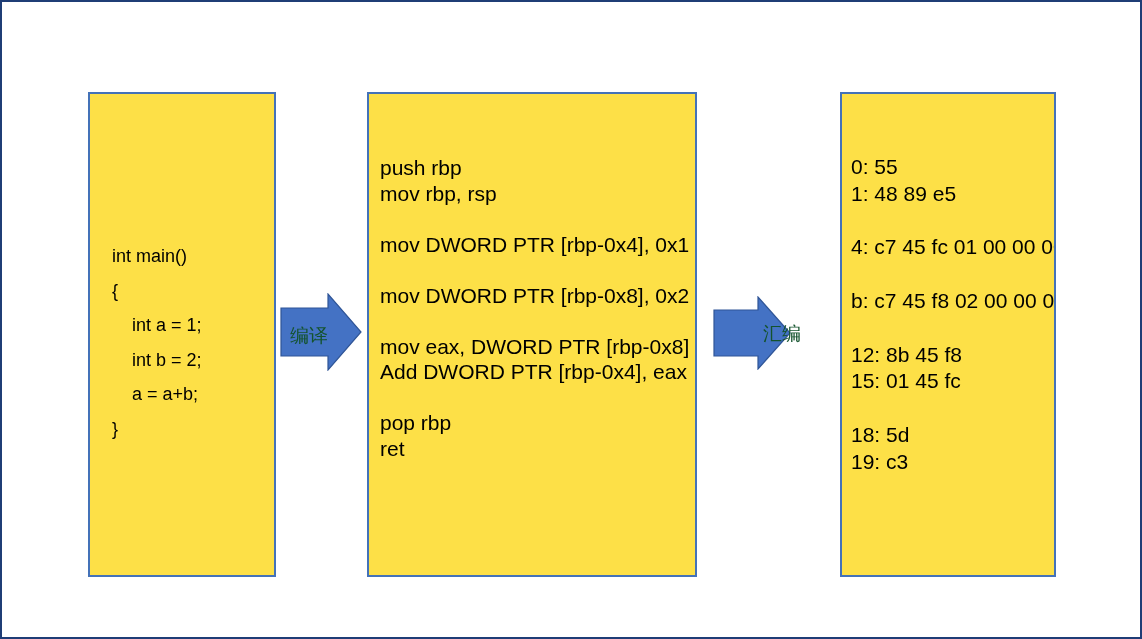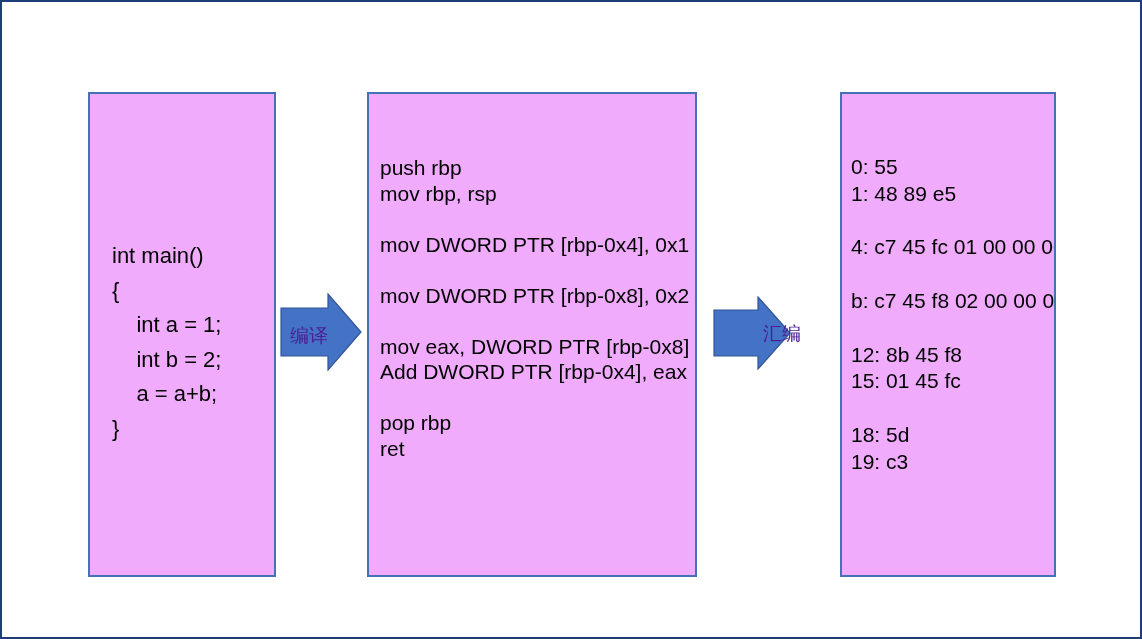--- a/index.html
+++ b/index.html
@@ -20,41 +20,41 @@
     height: 639px;
     background: #ffffff;
     box-sizing: border-box;
     border: 2px solid #1F3D76;
   }
 
   
   .code-box {
     position: absolute;
     box-sizing: border-box;
-    background: #f0abfc;
+    background: #fde047;
     border: 2px solid #4472B8;
     overflow: hidden;
   }
   .code-box.box-src   { left: 86px;  top: 90px; width: 188px; height: 485px; }
   .code-box.box-asm   { left: 365px; top: 90px; width: 330px; height: 485px; }
   .code-box.box-bytes { left: 838px; top: 90px; width: 216px; height: 485px; }
 
   .code-text {
     position: absolute;
     white-space: pre;
     color: #000000;
     font-family: "Liberation Sans", "DejaVu Sans", sans-serif;
     font-weight: 400;
   }
 
   
   .src-text {
     left: 22px;
     top: 145px;
-    font-size: 22px;
+    font-size: 18px;
     line-height: 34.5px;
   }
 
   .asm-text {
     left: 11px;
     top: 61px;
     font-size: 21px;
     line-height: 25.5px;
   }
 
@@ -68,21 +68,21 @@
   
   .arrow {
     position: absolute;
     display: block;
   }
   .arrow.arrow-compile  { left: 278px; top: 291px; width: 82px; height: 78px; }
   .arrow.arrow-assemble { left: 711px; top: 294px; width: 78px; height: 74px; }
 
   .arrow-label {
     position: absolute;
-    color: #4c1d95;
+    color: #14532d;
     font-family: Liberation Serif, serif;
     font-size: 19px;
     line-height: 19px;
     white-space: nowrap;
     pointer-events: none;
   }
   .arrow.arrow-compile  + .arrow-label { left: 288px; top: 324px; }
   .arrow.arrow-assemble + .arrow-label { left: 761px; top: 322px; }
 </style>
 </head>

